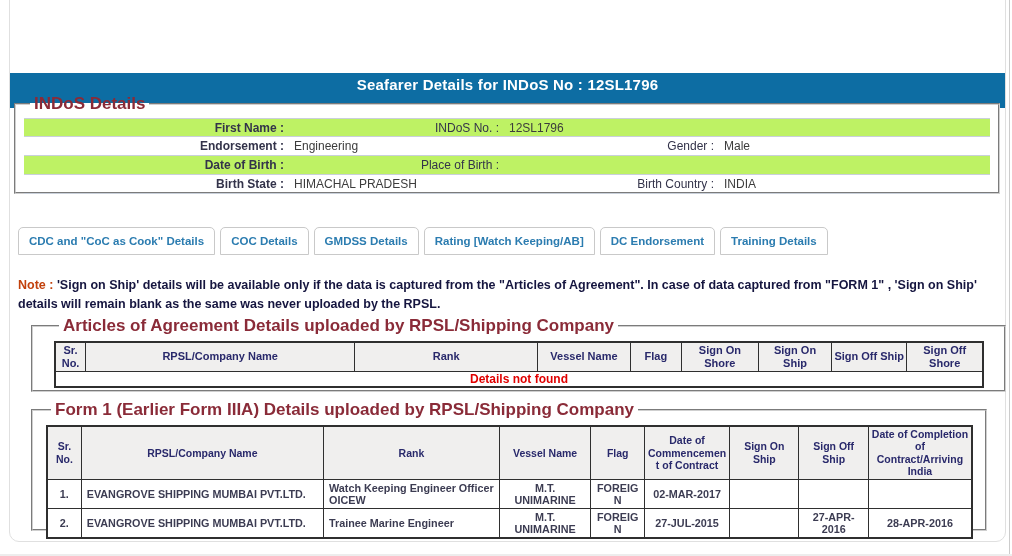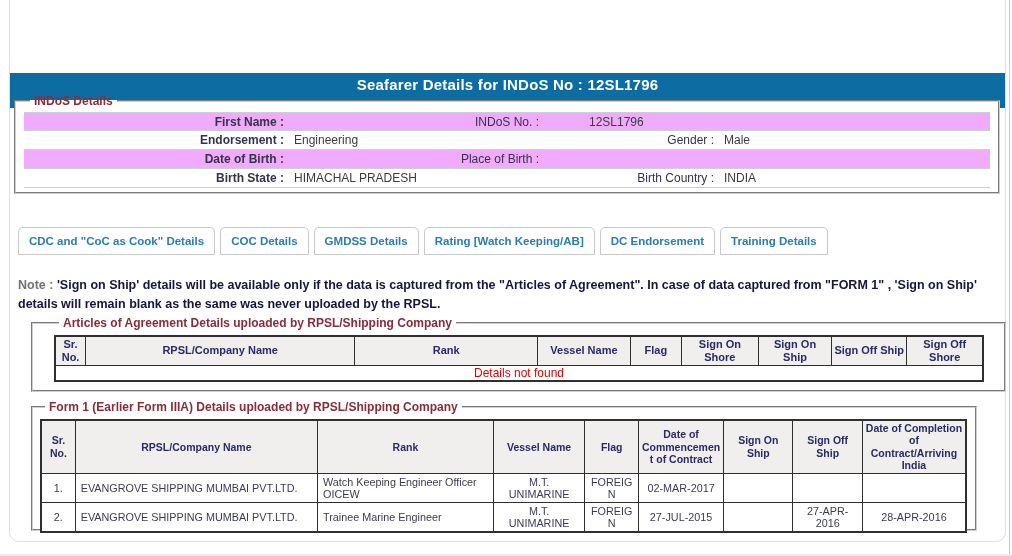--- a/index.html
+++ b/index.html
@@ -13,56 +13,56 @@
   .edge-line { position: absolute; left: 1009px; top: 0; width: 1px; height: 556px; background: #cccccc; }
   .bottom-strip { position: absolute; left: 0; top: 554px; width: 1012px; height: 2px; background: #ededed; }
 
   .title-bar {
     position: absolute; left: 10px; top: 73px; width: 995px; height: 35px;
     background: #0d6da3; color: #ffffff; font-weight: bold; font-size: 15px;
     text-align: center; line-height: 24px; letter-spacing: .2px;
   }
 
   fieldset { border: 2px groove #cfcfcf; background: #fff; }
-  legend { color: #8a2b38; font-weight: bold; font-size: 12px; padding: 0 4px; margin-left: 6px; white-space: nowrap; }
+  legend { color: #8a2b38; font-weight: bold; font-size: 17px; padding: 0 4px; margin-left: 6px; white-space: nowrap; }
 
   .indos-fs { position: absolute; left: 14px; top: 94px; width: 986px; height: 100px; padding: 4px 8px 0 8px; }
   .frow { display: flex; align-items: center; height: 19px; border-bottom: 1px solid #c9d0da; font-size: 12px; color: #3c3c3c; }
   .frow:first-of-type { border-top: 1px solid #c9d0da; }
-  .frow.alt { background: #f0abfc; gap: 40px; }
+  .frow.alt { background: #bef264; }
   .fl  { flex: 0 0 260px; text-align: right; font-weight: bold; color: #33334a; white-space: nowrap; }
   .fv  { flex: 0 0 215px; padding-left: 10px; white-space: nowrap; }
   .fl2 { flex: 0 0 215px; text-align: right; font-weight: normal; color: #33334a; white-space: nowrap; }
   .fv2 { flex: 1; padding-left: 10px; white-space: nowrap; }
 
   .tabs { position: absolute; left: 18px; top: 227px; display: flex; gap: 5px; align-items: flex-start; }
   .tab {
     height: 28px; line-height: 26px; padding: 0 10px; background: #fff;
     border: 1px solid #c9c9c9; border-radius: 5px 5px 0 0;
     color: #2b7cb0; font-weight: bold; font-size: 11.5px; white-space: nowrap; cursor: pointer;
   }
   .tab.active { color: #ee8f12; border-color: #f2be5a; height: 32px; border-bottom: none; }
 
   .note { position: absolute; left: 18px; top: 276px; width: 976px; font-size: 12.5px; font-weight: bold; color: #15153f; line-height: 1.55; }
-  .note .red { color: #737373; }
+  .note .red { color: #c2410c; }
 
   .aoa-fs   { position: absolute; left: 31px; top: 316px; width: 946px; height: 76px; padding: 3px 20px; }
-  .form1-fs { position: absolute; left: 31px; top: 400px; width: 946px; height: 131px; padding: 3px 6px; }
+  .form1-fs { position: absolute; left: 31px; top: 400px; width: 946px; height: 131px; padding: 3px 12px; }
 
   table { border-collapse: collapse; border: 2px solid #2f2f2f; table-layout: fixed; margin: 2px 0 0 1px; background: #fff; }
   .aoa-table { width: 930px; }
   .form1-table { width: 927px; }
   th {
     background: #f0efee; color: #29296b; font-weight: bold; font-size: 11px;
     border: 1px solid #2f2f2f; padding: 1px 2px; text-align: center; line-height: 1.18; overflow-wrap: break-word;
   }
   .form1-table th { font-size: 10.5px; }
   .aoa-table th { height: 26px; }
   .form1-table th { height: 46px; }
-  td { border: 1px solid #2f2f2f; font-size: 10.8px; font-weight: normal; color: #3c3c52; padding: 2px 5px; overflow-wrap: break-word; }
+  td { border: 1px solid #2f2f2f; font-size: 10.8px; font-weight: bold; color: #3c3c52; padding: 2px 5px; overflow-wrap: break-word; }
   td.c { text-align: center; }
   td.l { text-align: left; }
   .empty-row td { color: #e00000; font-size: 12px; text-align: center; height: 16px; padding: 0; }
   .form1-table tr.r1 td { height: 26px; }
   .form1-table tr.r2 td { height: 22px; }
 </style>
 </head>
 <body>
 
 <div class="panel"></div>

